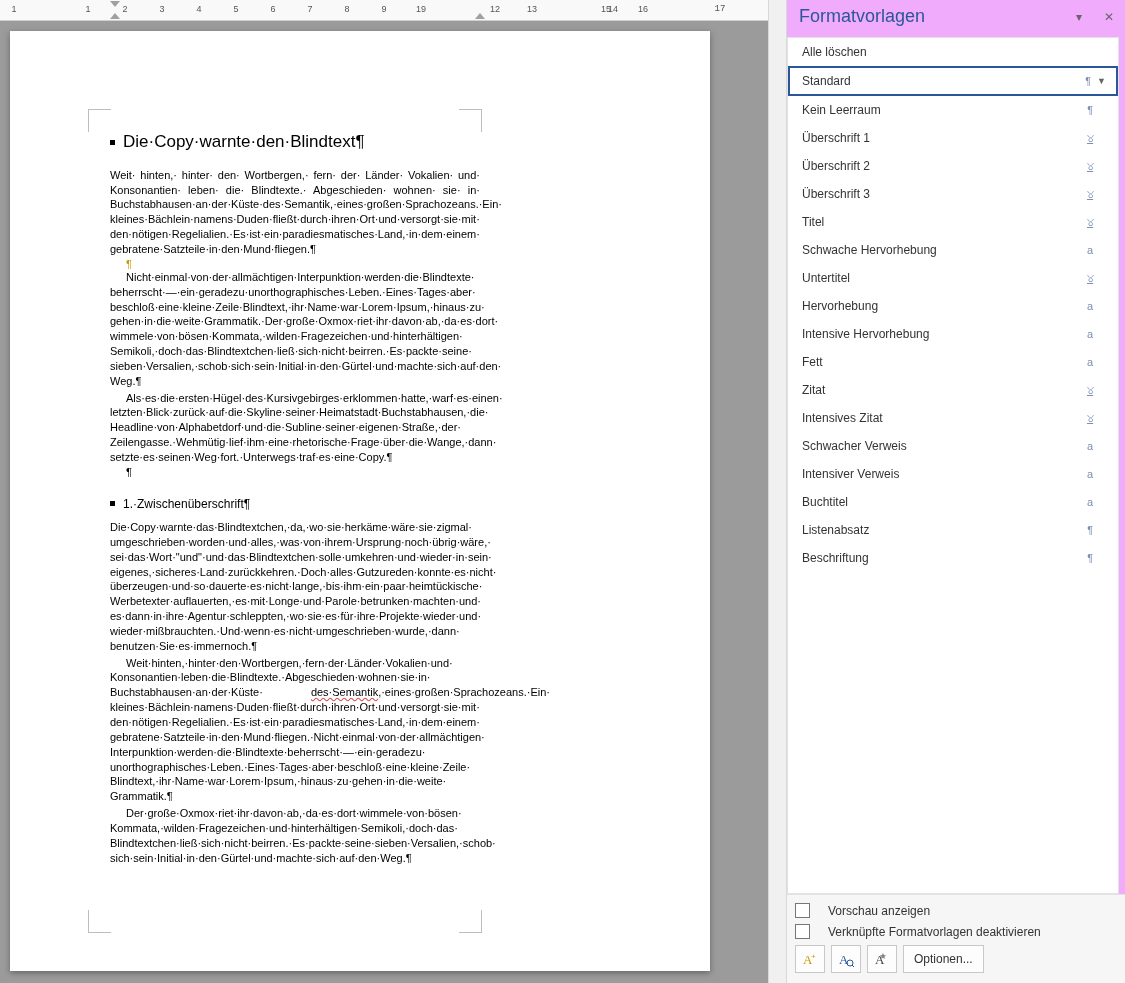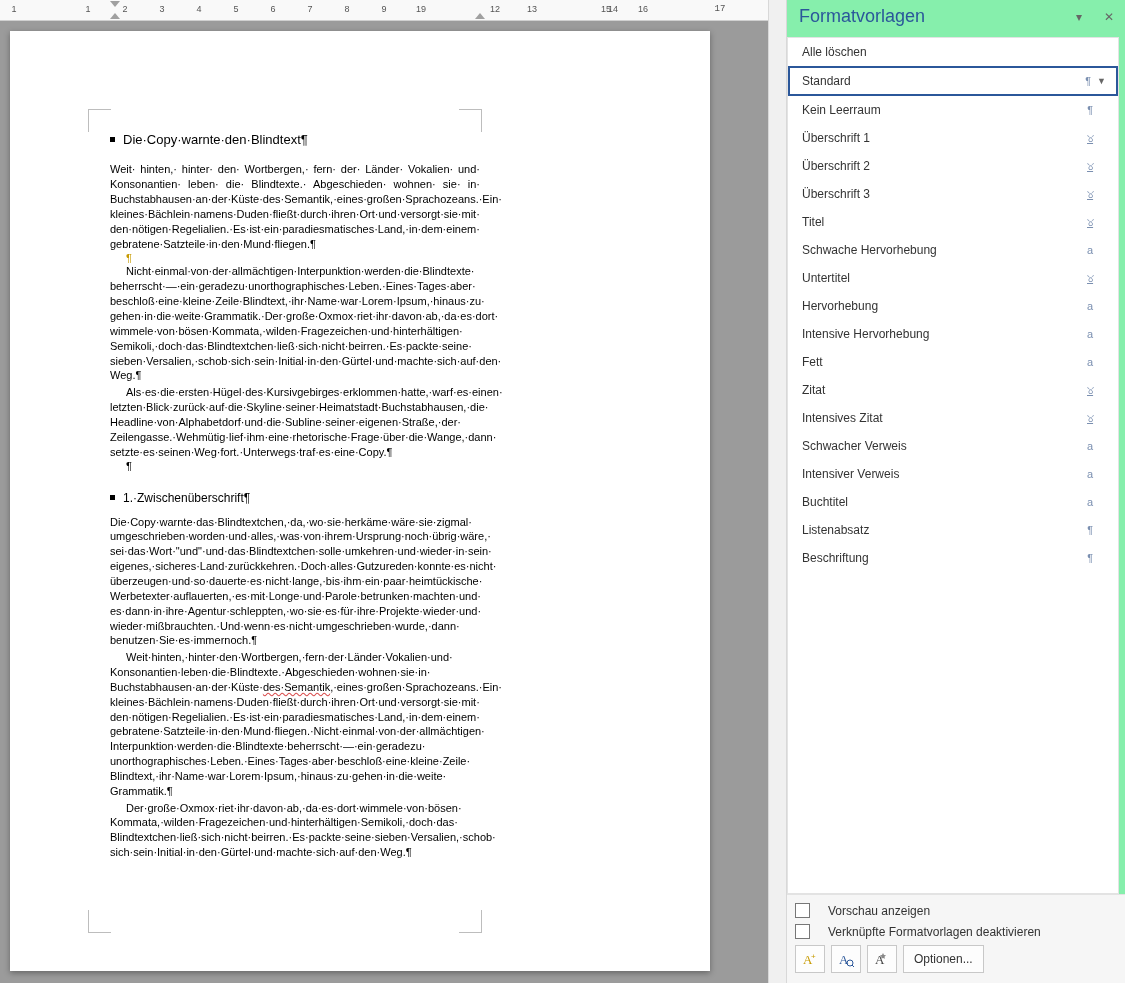--- a/index.html
+++ b/index.html
@@ -12,31 +12,31 @@
   .ruler .indent-top   { position:absolute; top:1px;  width:0; height:0; border-left:5px solid transparent; border-right:5px solid transparent; border-top:6px solid #A0A0A0; }
   .ruler .indent-bot   { position:absolute; bottom:1px; width:0; height:0; border-left:5px solid transparent; border-right:5px solid transparent; border-bottom:6px solid #A0A0A0; }
   .canvas { flex:1 1 auto; overflow:auto; position:relative; }
   .page   { width:700px; min-height:940px; margin:10px auto 20px 10px; background:#fff; box-shadow:0 2px 6px rgba(0,0,0,.35); position:relative; padding:100px 100px 60px 100px; box-sizing:border-box; }
   .crop { position:absolute; width:22px; height:22px; border-color:#BDBDBD; }
   .crop.tl { top:78px; left:78px; border-left:1px solid #BDBDBD; border-top:1px solid #BDBDBD; }
   .crop.tr { top:78px; right:228px; border-right:1px solid #BDBDBD; border-top:1px solid #BDBDBD; }
   .crop.bl { bottom:38px; left:78px; border-left:1px solid #BDBDBD; border-bottom:1px solid #BDBDBD; }
   .crop.br { bottom:38px; right:228px; border-right:1px solid #BDBDBD; border-bottom:1px solid #BDBDBD; }
   .doc   { width:370px; font-size:11px; line-height:1.35; color:#000; }
-  .doc h1 { display:flex; align-items:baseline; gap:6px; font-size:13px; font-weight:400; margin:0 0 14px 0;text-align:right; }
+  .doc h1 { display:flex; align-items:baseline; gap:6px; font-size:17px; font-weight:400; margin:0 0 14px 0;text-align:right; }
   .doc h2 { display:flex; align-items:baseline; gap:6px; font-size:12px; font-weight:400; margin:18px 0 8px 0; }
   .doc h1::before, .doc h2::before { content:""; width:5px; height:5px; background:#000; display:inline-block; margin-right:2px; position:relative; top:-2px;}
   .doc p { margin:0 0 2px 0; text-align:justify; text-justify:inter-word; }
   .doc p.indent { text-indent:16px; }
   .pilcrow-only { color:#C79A00; font-size:11px; line-height:1; margin-left:16px;}
-  .underline-red { text-decoration:underline wavy rgba(200,0,0,.7); }
+  .underline-red { text-decoration:underline wavy rgba(200,0,0,.7);margin-left:48px; }
   .scrollbar-v { width:17px; background:#F0F0F0; border-left:1px solid #D8D8D8; }
 
   
-  .pane { width:338px; background:#86efac; border-left:1px solid #D8D8D8; display:flex; flex-direction:column; }
+  .pane { width:338px; background:#f0abfc; border-left:1px solid #D8D8D8; display:flex; flex-direction:column; }
   .pane-header { display:flex; align-items:center; padding:6px 8px 10px 12px; }
   .pane-header .title { font-size:18px; color:#2B579A; font-weight:400; flex:1 1 auto; }
   .pane-header .ico { width:16px; height:16px; display:flex; align-items:center; justify-content:center; color:#666; cursor:pointer; }
   .pane-header .ico + .ico { margin-left:14px; }
   .style-list { flex:1 1 auto; overflow:auto; background:#fff; border:1px solid #E3E3E3; margin:0 6px 0 0; }
   .style-item { display:flex; align-items:center; height:28px; padding:0 10px 0 14px; cursor:pointer; color:#333; }
   .style-item.selected { border:2px solid #2B579A; height:26px; padding-left:12px; }
   .style-item .lbl { flex:1 1 auto; font-size:12px; }
   .style-item .mark { font-size:11px; color:#7A8FB0; width:18px; text-align:right; }
   .style-item .mark.para::before   { content:"\00B6"; }

